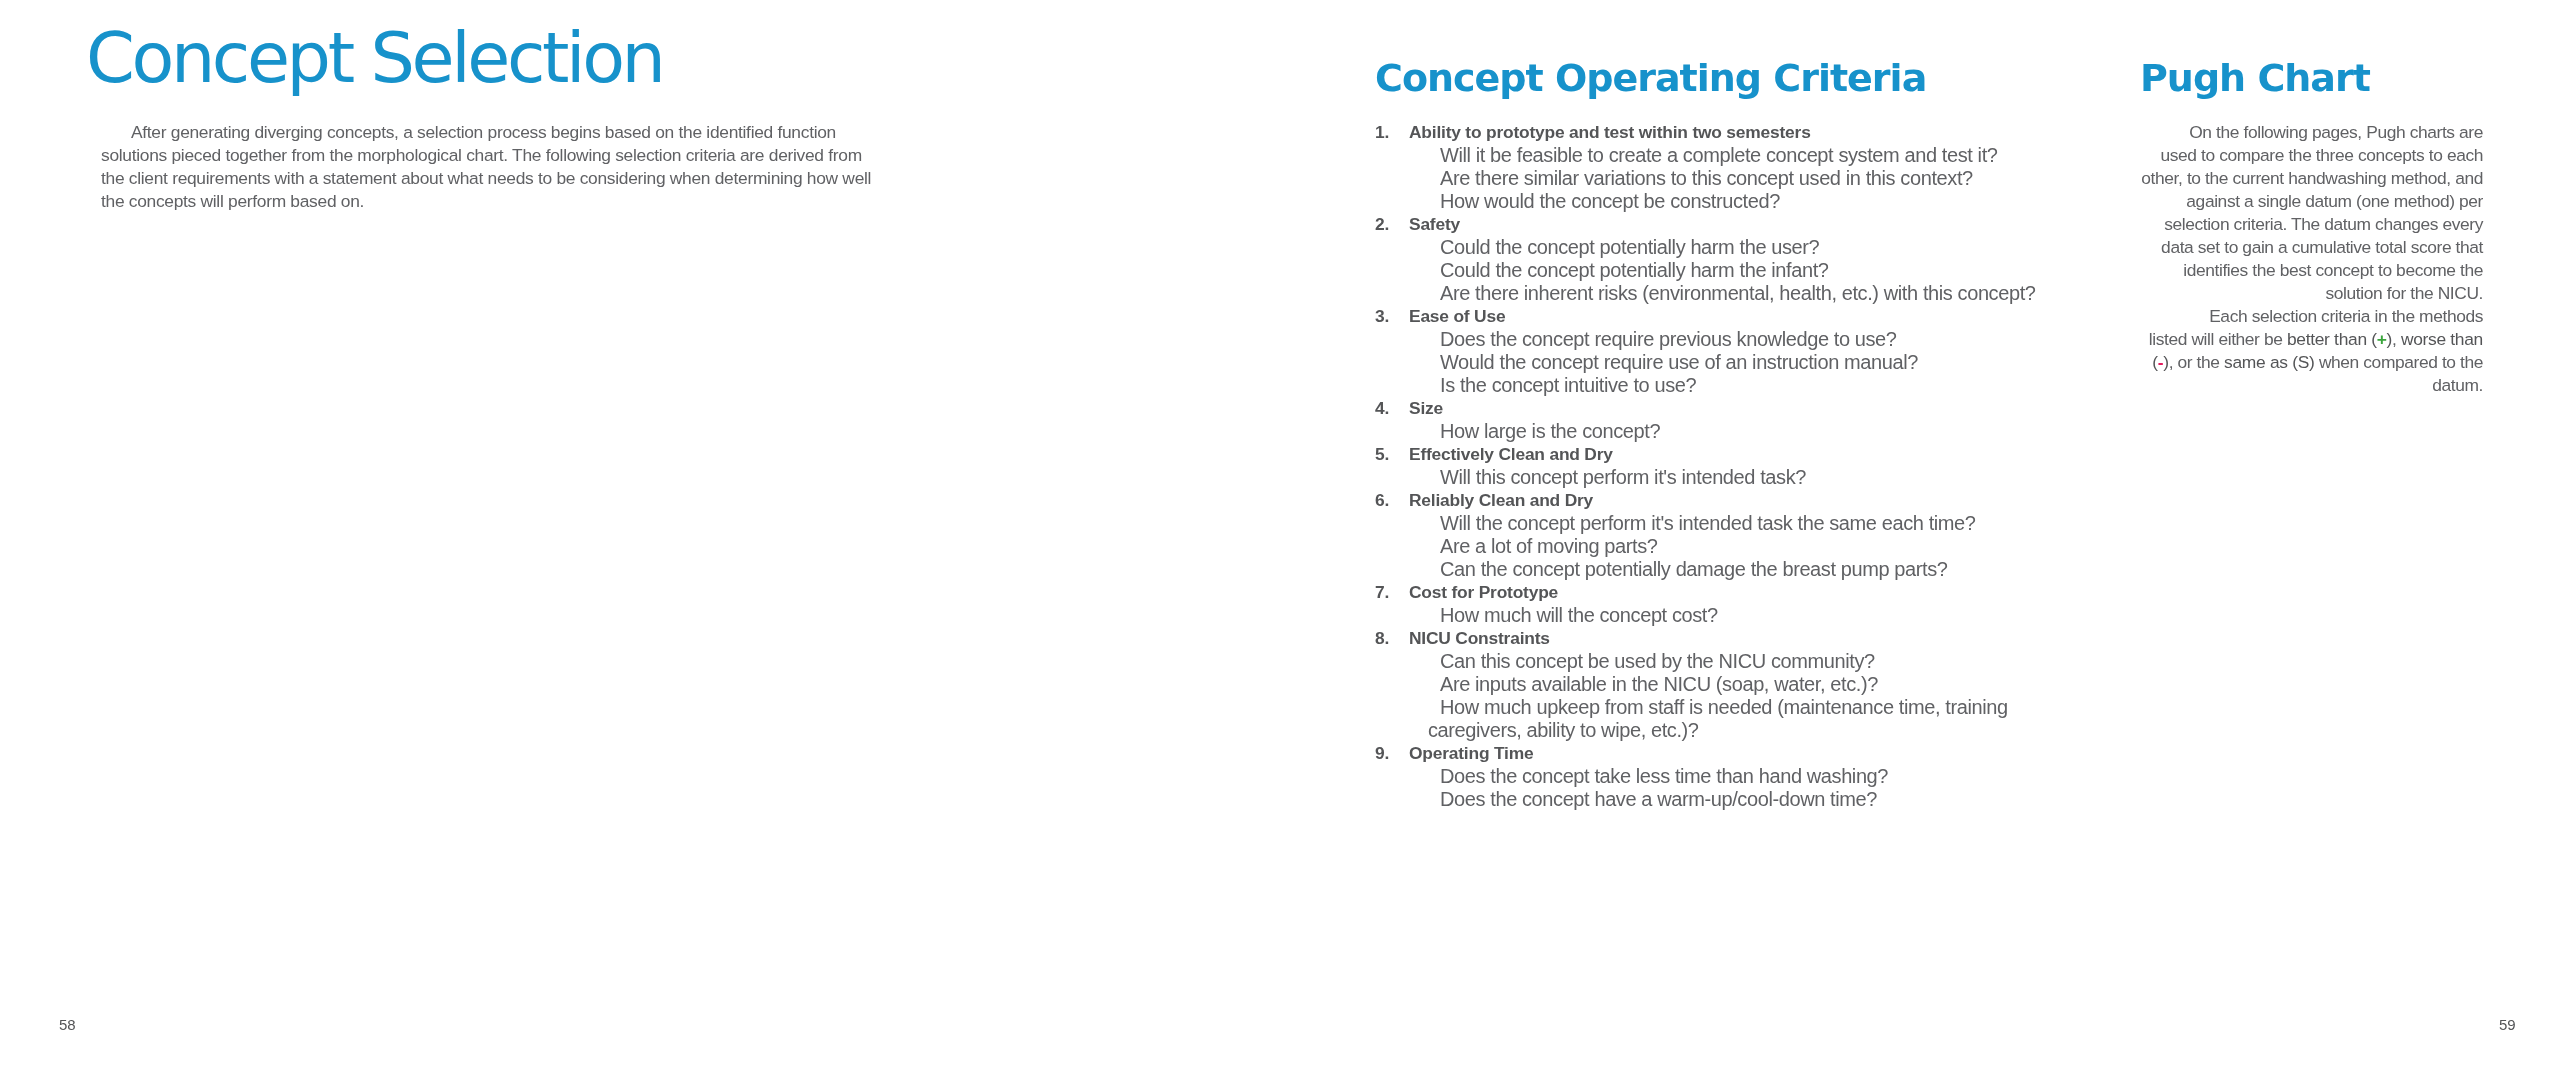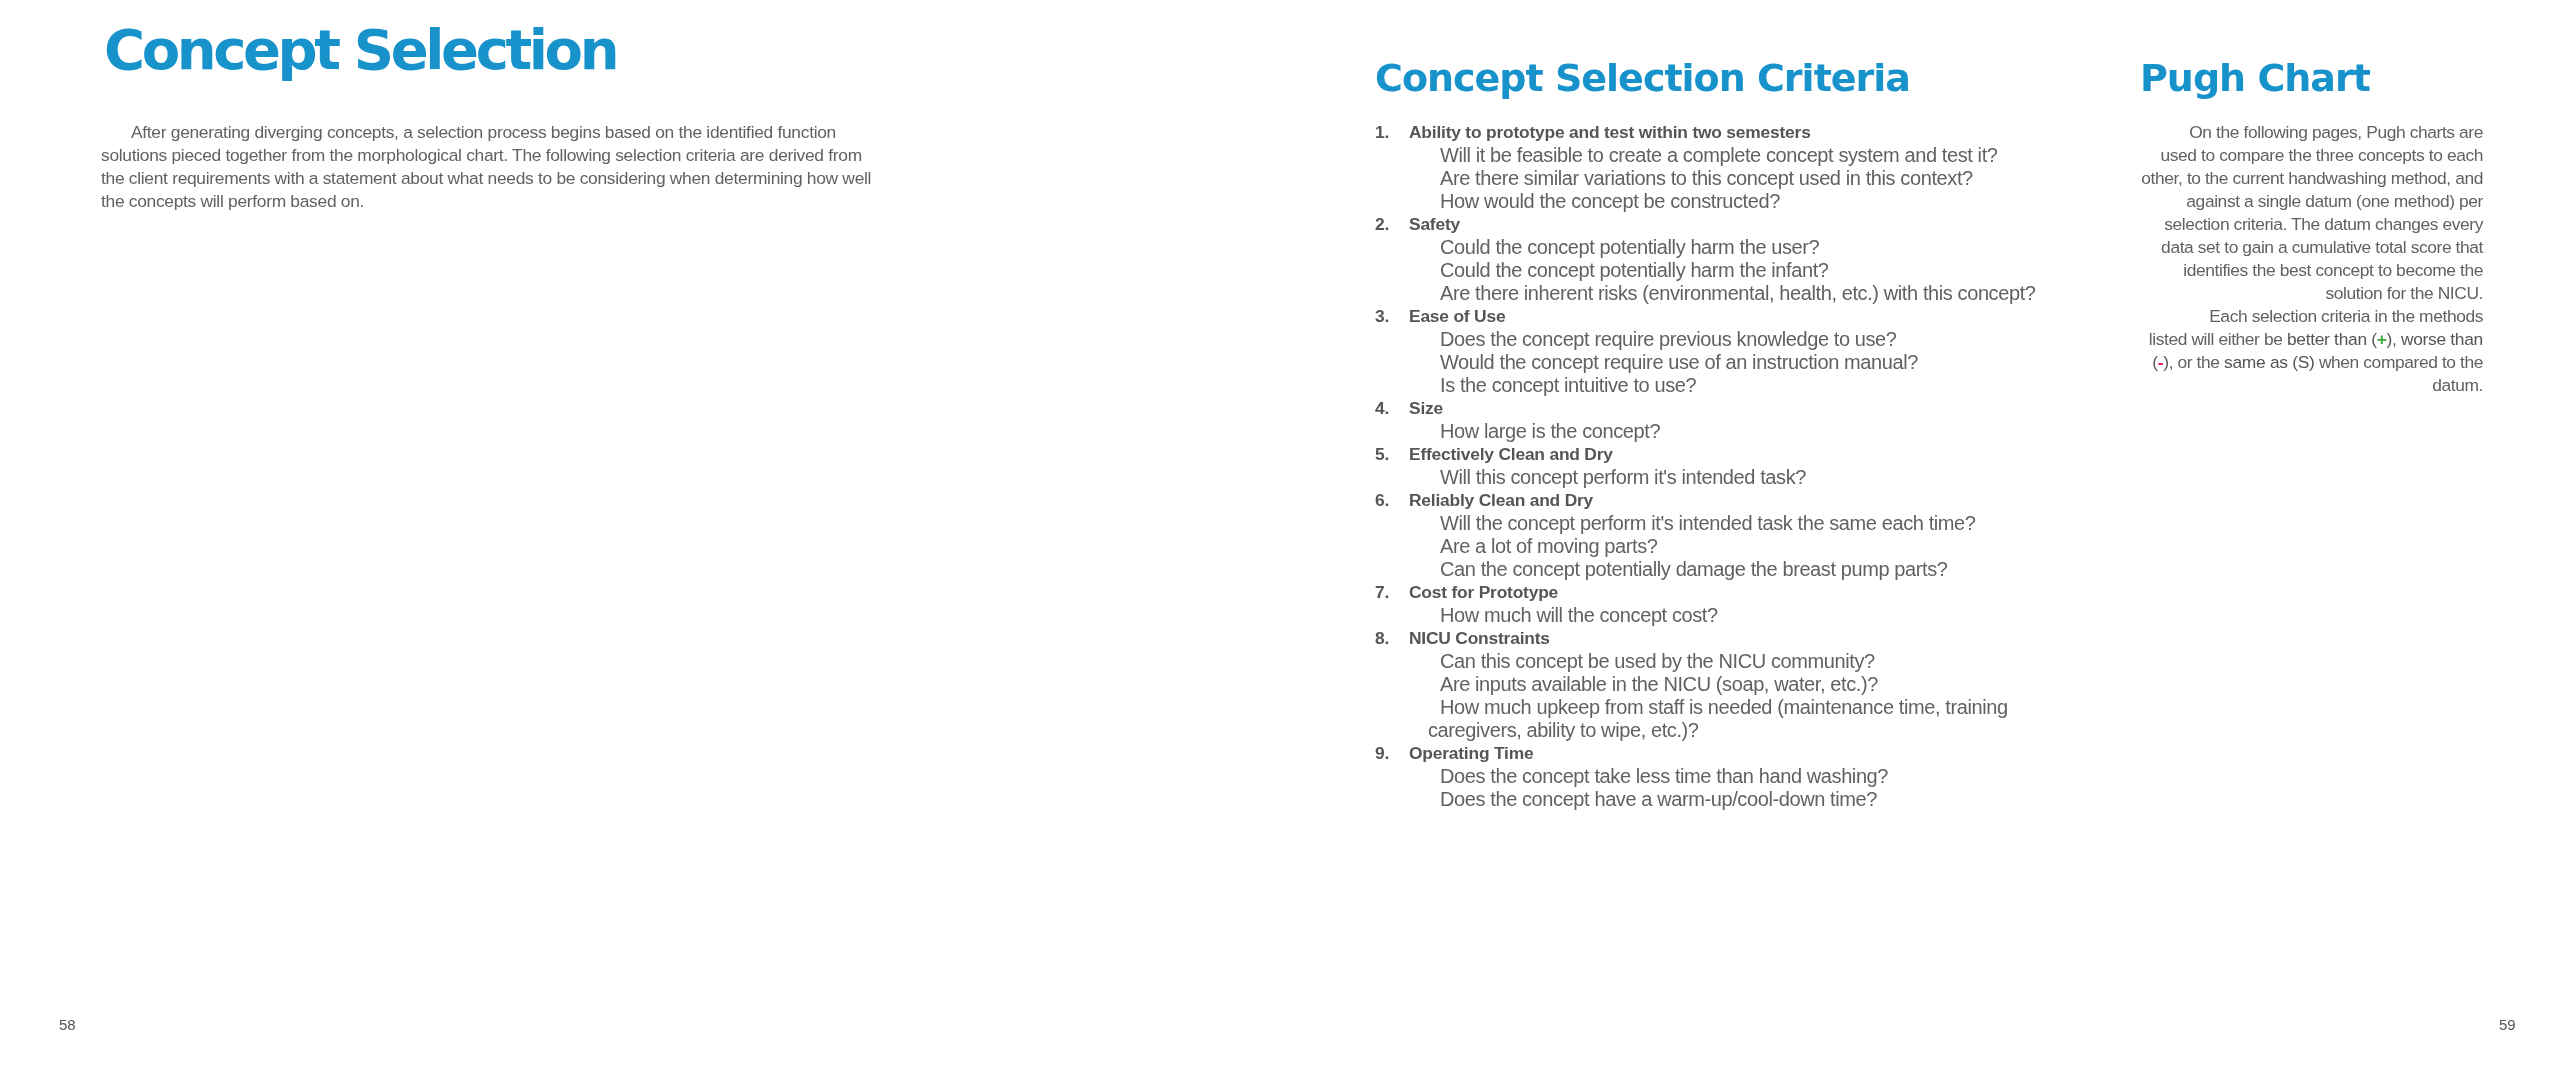--- a/index.html
+++ b/index.html
@@ -7,23 +7,23 @@
   body {
     width:2576px; height:1085px;
     position:relative; overflow:hidden;
     font-family:"Liberation Sans", sans-serif;
     --accent:#1792cb; --body:#606164; --bold:#545557; --green:#3aa53c; --red:#e31b5d;
   }
   .abs { position:absolute; }
 
   
   .page-title {
-    left:104px; top:14.8px;
+    left:86px; top:14.8px;
     font-family:"DejaVu Sans", sans-serif;
-    font-weight:bold; font-size:56px; line-height:1.25;
+    font-weight:normal; font-size:70px; line-height:1.25;
     letter-spacing:-3.4px; color:var(--accent); white-space:nowrap;
   }
   .intro {
     left:101px; top:121px; width:782px;
     font-size:17.4px; line-height:23px; letter-spacing:-0.3px;
     color:var(--body); text-indent:30px;
   }
 
   
   .section-heading {
@@ -63,21 +63,21 @@
   #folio-left { left:59px; top:1016px; }
   #folio-right { left:2499px; top:1016px; }
 </style>
 </head>
 <body style="--accent: #1792cb; --body: #606164; --bold: #545557; --green: #3aa53c; --red: #e31b5d;">
 
 <h1 class="abs page-title">Concept Selection</h1>
 <p class="abs intro">After generating diverging concepts, a selection process begins based on the identified function solutions pieced together from the morphological chart. The following selection criteria are derived from the client requirements with a statement about what needs to be considering when determining how well the concepts will perform based on.</p>
 <div class="abs folio" id="folio-left">58</div>
 
-<h2 class="abs section-heading" id="criteria-heading">Concept Selection Criteria</h2>
+<h2 class="abs section-heading" id="criteria-heading">Concept Operating Criteria</h2>
 <div class="abs criteria-list" id="criteria-list">
     <div>
       <div class="crit-head"><span class="crit-num">1.</span><span>Ability to prototype and test within two semesters</span></div>
       <div class="crit-q">Will it be feasible to create a complete concept system and test it?</div>
       <div class="crit-q">Are there similar variations to this concept used in this context?</div>
       <div class="crit-q">How would the concept be constructed?</div>
     </div>
     <div>
       <div class="crit-head"><span class="crit-num">2.</span><span>Safety</span></div>
       <div class="crit-q">Could the concept potentially harm the user?</div>

